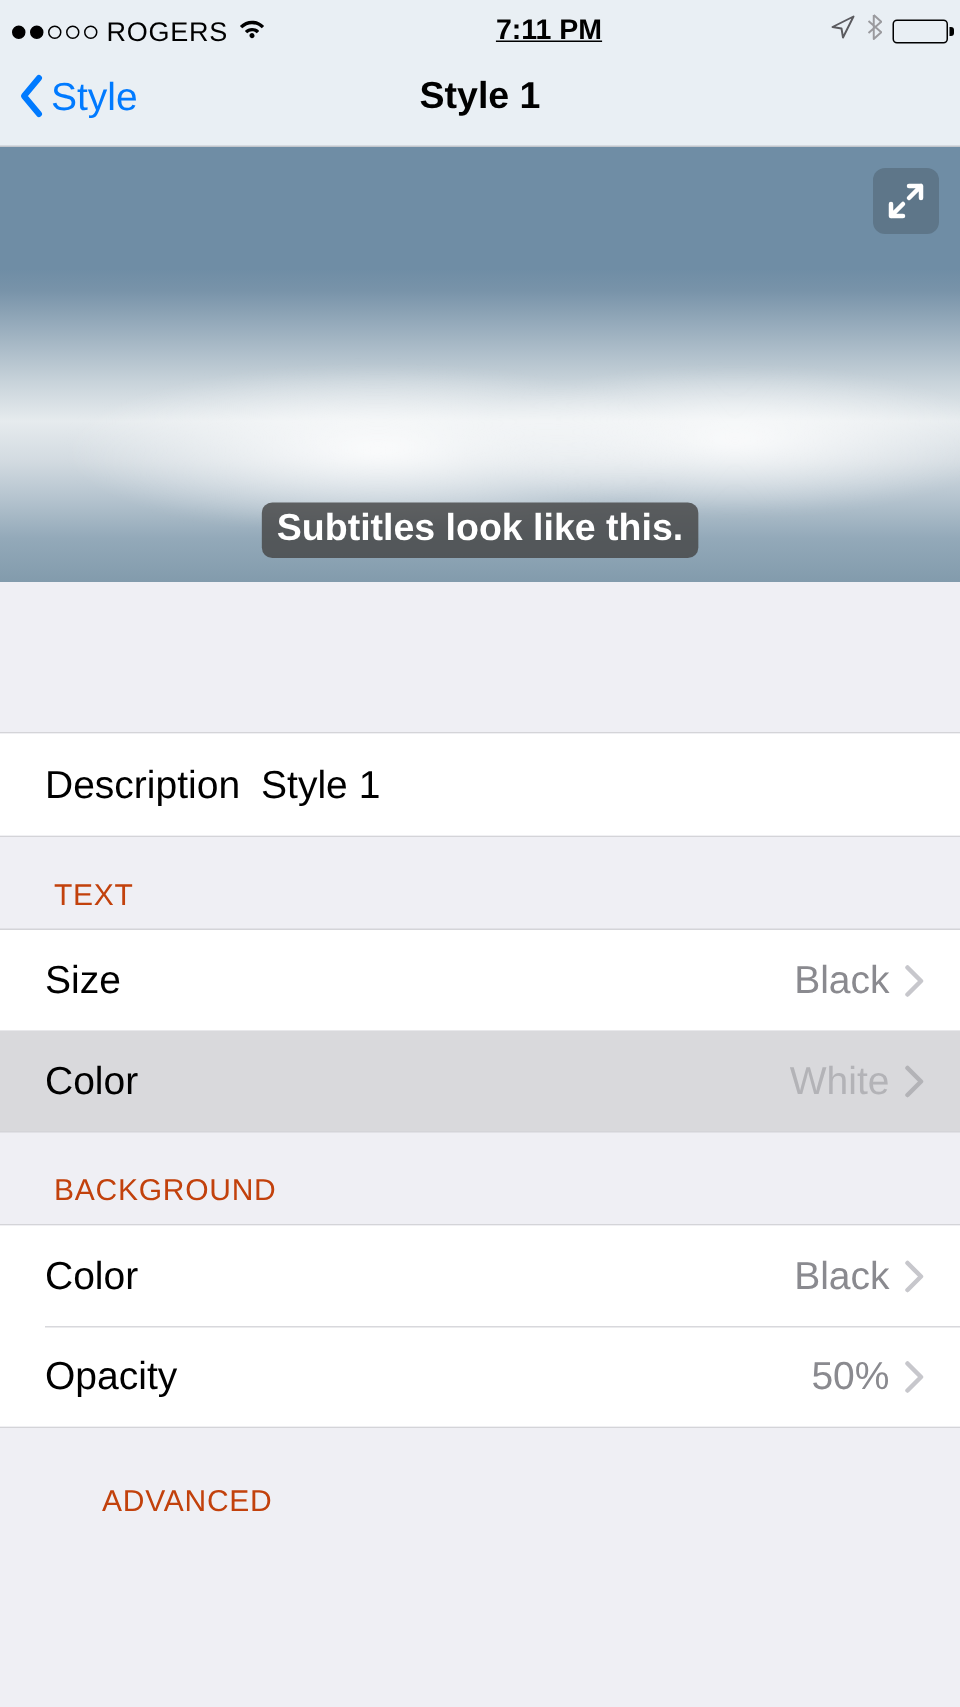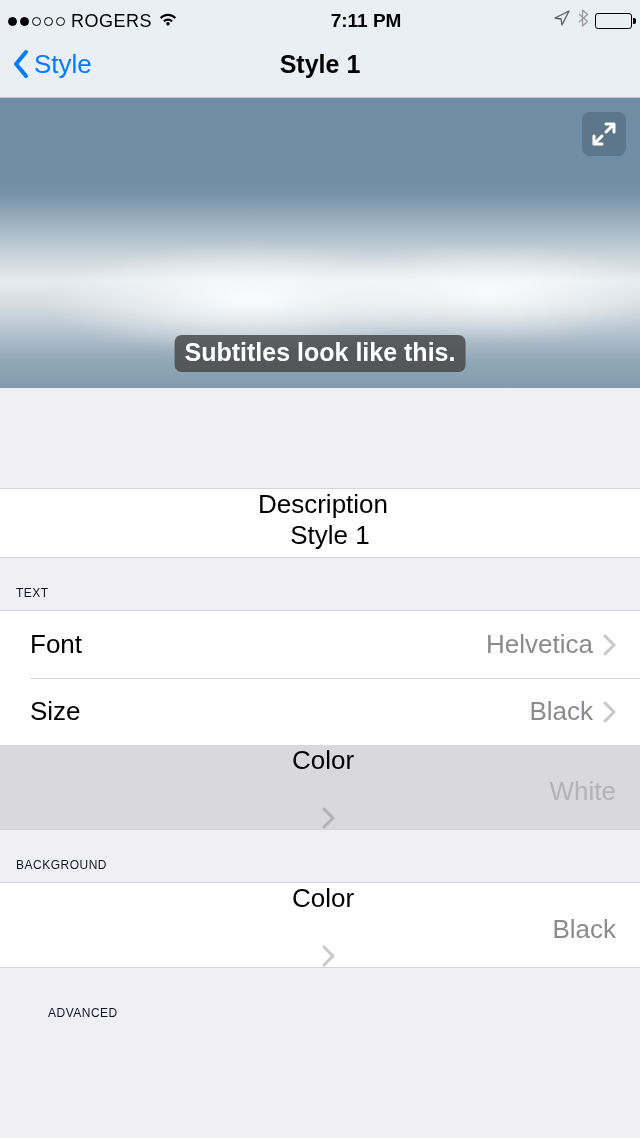--- a/index.html
+++ b/index.html
@@ -21,21 +21,21 @@
     font-size: 18px;
     font-weight: 500;
     color: #000;
   }
   .status-left { display: flex; align-items: center; gap: 6px; }
   .signal-dots { display: flex; gap: 3px; align-items: center; }
   .signal-dot { width: 9px; height: 9px; border-radius: 50%; border: 1.3px solid #000; }
   .signal-dot.filled { background: #000; }
   .carrier { font-size: 18px; letter-spacing: 0.5px; }
   .wifi-icon { width: 20px; height: 16px; }
-  .status-center { font-weight: 600; font-size: 19px; }
+  .status-center { font-weight: 600; font-size: 19px; text-decoration: underline; }
   .status-right { display: flex; align-items: center; gap: 7px; }
   .location-icon { width: 16px; height: 16px; }
   .bt-icon { width: 11px; height: 18px; }
   .battery { width: 37px; height: 16px; border: 1.5px solid #000; border-radius: 3px; position: relative; }
   .battery::after { content:""; position:absolute; right:-5px; top:4px; width:3px; height:6px; background:#000; border-radius:0 2px 2px 0;}
   .battery-fill { background:#000; height:100%; width:100%; border-radius:1px; }
 
   
   .nav-bar {
     height: 66px;
@@ -114,39 +114,39 @@
     background: #fff;
     min-height: 67px;
     display: flex;
     align-items: center;
     padding: 0 24px 0 30px;
     font-size: 26px;
     color: #000;
     border-top: 1px solid #d4d4d8;
     position: relative;
   }
-  .row:last-child { border-bottom: 1px solid #d4d4d8; flex-direction: column; }
+  .row:last-child { border-bottom: 1px solid #d4d4d8; }
   .group .row + .row { border-top: none; }
   .group .row + .row::before {
     content:"";
     position:absolute; top:0; left:30px; right:0;
     height:1px; background:#d8d8dc;
   }
   .row.highlight { background: #d9d9dc; }
   .row.highlight::before { display:none; }
   .row .label { flex: 0 0 auto; }
   .row .value { margin-left: auto; color: #8a8a8f; font-size: 26px; }
   .row .chev { margin-left: 10px; color:#c7c7cc; }
   .row .chev svg { width: 13px; height: 22px; display:block; }
   .row.highlight .value, .row.highlight .chev { color:#b3b3b7;text-align:right; }
 
   .section-header {
-    padding: 28px 16px 10px;
-    font-size: 12px;
-    color: #0f172a;
+    padding: 28px 36px 10px;
+    font-size: 20px;
+    color: #c2410c;
     letter-spacing: 0.5px;
   }
   .group { border-top:1px solid #d4d4d8; border-bottom:1px solid #d4d4d8; }
   .group .row { border-top:none; }
   .group .row:last-child { border-bottom:none; }
 
   .desc-row { height: 68px; }
   .desc-row .label { color:#000; }
   .desc-row .value { color:#000; margin-left: 12px; flex:0 0 auto; }
   .desc-row { justify-content:flex-start; }
@@ -212,29 +212,20 @@
 <div class="group">
   <div class="row desc-row">
     <span class="label">Description</span>
     <span class="value">Style 1</span>
   </div>
 </div>
 
 <div class="section-header">TEXT</div>
 <div class="group">
   <div class="row">
-    <span class="label">Font</span>
-    <span class="value">Helvetica</span>
-    <span class="chev">
-        <svg viewBox="0 0 13 22">
-          <polyline points="2,2 11,11 2,20" fill="none" stroke="currentColor" stroke-width="3" stroke-linecap="round" stroke-linejoin="round"></polyline>
-        </svg>
-      </span>
-  </div>
-  <div class="row">
     <span class="label">Size</span>
     <span class="value">Black</span>
     <span class="chev">
         <svg viewBox="0 0 13 22">
           <polyline points="2,2 11,11 2,20" fill="none" stroke="currentColor" stroke-width="3" stroke-linecap="round" stroke-linejoin="round"></polyline>
         </svg>
       </span>
   </div>
   <div class="row highlight">
     <span class="label">Color</span>
@@ -251,15 +242,24 @@
 <div class="group">
   <div class="row">
     <span class="label">Color</span>
     <span class="value">Black</span>
     <span class="chev">
         <svg viewBox="0 0 13 22">
           <polyline points="2,2 11,11 2,20" fill="none" stroke="currentColor" stroke-width="3" stroke-linecap="round" stroke-linejoin="round"></polyline>
         </svg>
       </span>
   </div>
+  <div class="row">
+    <span class="label">Opacity</span>
+    <span class="value">50%</span>
+    <span class="chev">
+        <svg viewBox="0 0 13 22">
+          <polyline points="2,2 11,11 2,20" fill="none" stroke="currentColor" stroke-width="3" stroke-linecap="round" stroke-linejoin="round"></polyline>
+        </svg>
+      </span>
+  </div>
 </div>
 
 <div class="section-header" style="padding-top:38px;margin-left:32px;">ADVANCED</div>
 
 </body></html>

